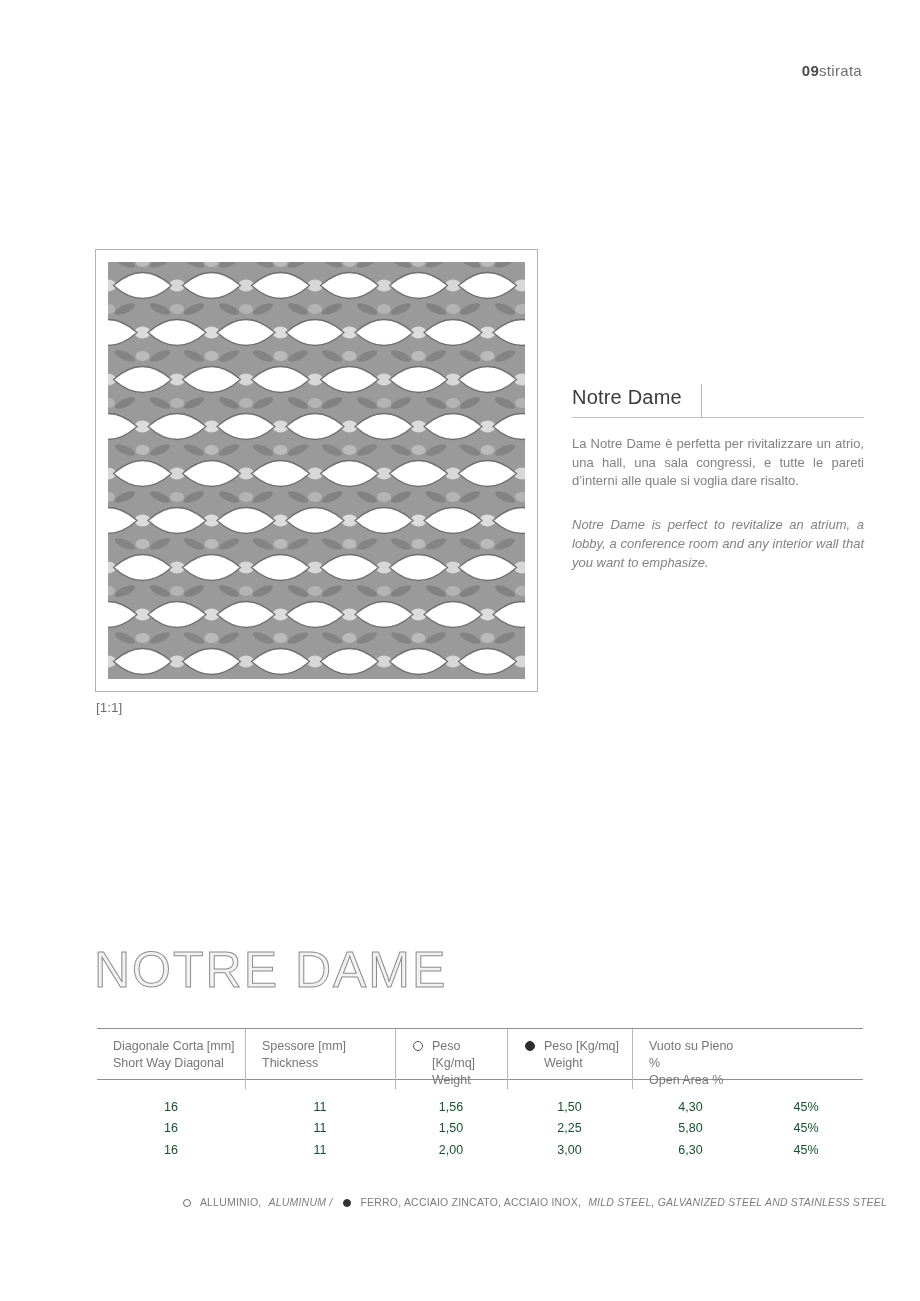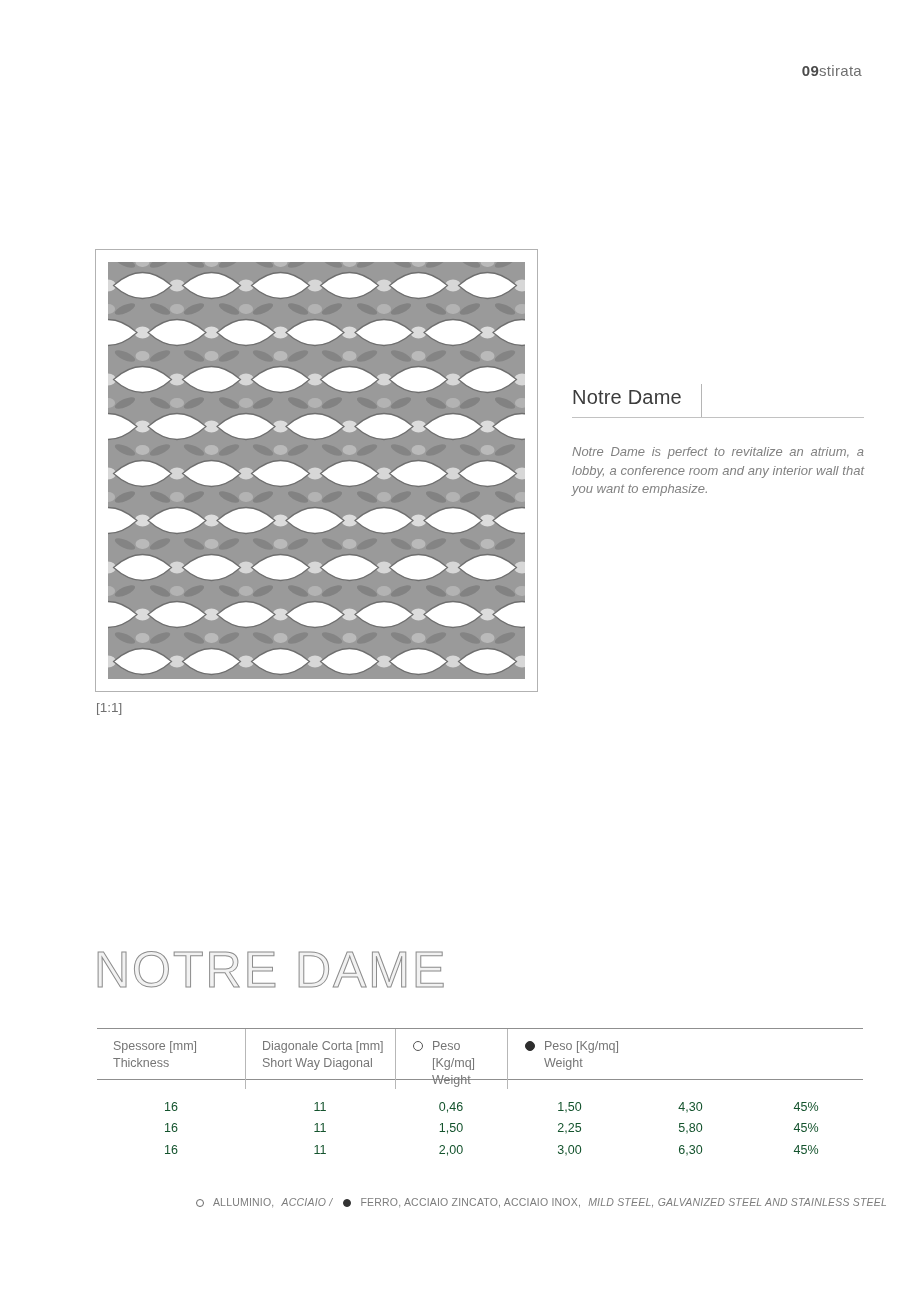--- a/index.html
+++ b/index.html
@@ -109,60 +109,67 @@
       <rect width="417" height="417" fill="url(#mesh-pattern)"></rect>
     </svg>
   </div>
   <div class="scale-caption">[1:1]</div>
 
   <div class="product">
     <div class="product-header">
       <div class="product-title">Notre Dame</div>
       <span class="title-tick"></span>
     </div>
+    <p class="desc it-lang">La Notre Dame è perfetta per rivitalizzare un atrio, una hall, una sala congressi, e tutte le pareti d’interni alle quale si voglia dare risalto.</p>
     <p class="desc en">Notre Dame is perfect to revitalize an atrium, a lobby, a conference room and any interior wall that you want to emphasize.</p>
   </div>
 
   <div class="display-title">NOTRE DAME</div>
 
   <div class="spec-table">
     <div class="thead">
       <div class="th">
         <div class="th-text">
-          <div>Spessore [mm]</div>
-          <div>Thickness</div>
+          <div>Diagonale Corta [mm]</div>
+          <div>Short Way Diagonal</div>
         </div>
       </div>
       <div class="th">
         <div class="th-text">
-          <div>Diagonale Corta [mm]</div>
-          <div>Short Way Diagonal</div>
+          <div>Spessore [mm]</div>
+          <div>Thickness</div>
         </div>
       </div>
       <div class="th">
         <span class="marker open"></span>
         <div class="th-text">
           <div>Peso [Kg/mq]</div>
           <div>Weight</div>
         </div>
       </div>
       <div class="th">
         <span class="marker filled"></span>
         <div class="th-text">
           <div>Peso [Kg/mq]</div>
           <div>Weight</div>
         </div>
       </div>
+      <div class="th">
+        <div class="th-text">
+          <div>Vuoto su Pieno %</div>
+          <div>Open Area %</div>
+        </div>
+      </div>
     </div>
 
     <div class="tbody">
       <div class="tr">
         <div class="td">16</div>
         <div class="td">11</div>
-        <div class="td">0,46</div>
+        <div class="td">1,56</div>
         <div class="td">1,50</div>
         <div class="td">4,30</div>
         <div class="td">45%</div>
       </div>
       <div class="tr">
         <div class="td">16</div>
         <div class="td">11</div>
         <div class="td">1,50</div>
         <div class="td">2,25</div>
         <div class="td">5,80</div>
@@ -174,18 +181,18 @@
         <div class="td">2,00</div>
         <div class="td">3,00</div>
         <div class="td">6,30</div>
         <div class="td">45%</div>
       </div>
     </div>
   </div>
 
   <div class="legend">
     <span class="lg-circle open"></span><span>ALLUMINIO,</span>
-    <span class="it">ACCIAIO /</span>
+    <span class="it">ALUMINUM /</span>
     <span class="lg-circle filled"></span><span>FERRO, ACCIAIO ZINCATO, ACCIAIO INOX,</span>
     <span class="it">MILD STEEL, GALVANIZED STEEL AND STAINLESS STEEL</span>
   </div>
 
 </div>
 
 </body></html>

